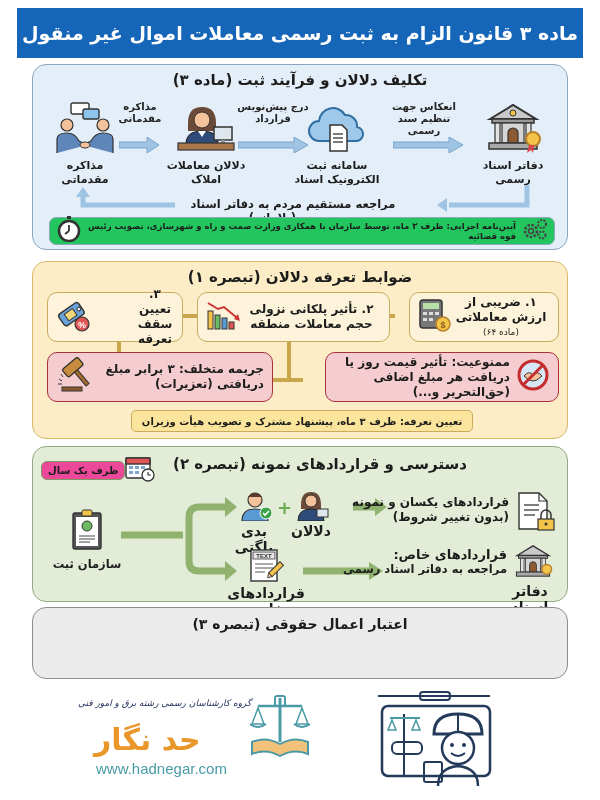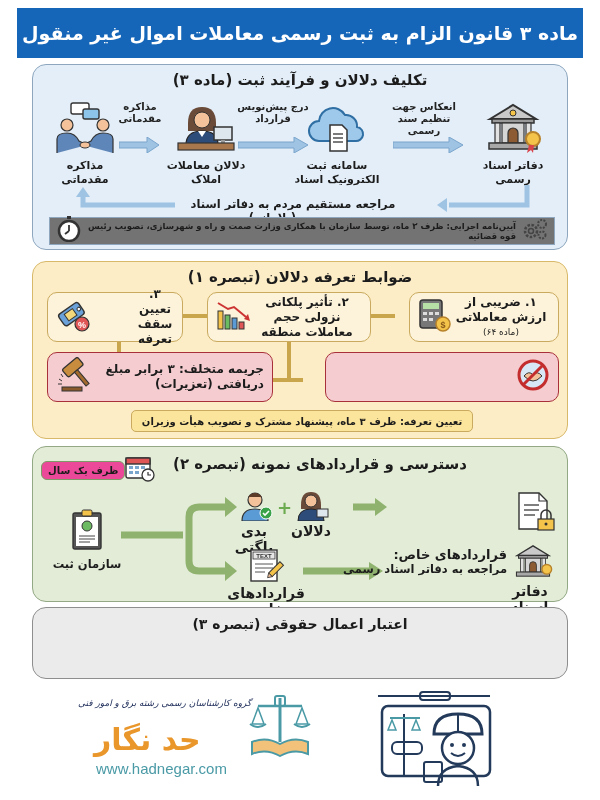--- a/index.html
+++ b/index.html
@@ -20,21 +20,21 @@
   .p1 .panel-title { top: 6px; font-size: 15px; }
   .step { position: absolute; text-align: center; direction: rtl; }
   .step .icon { margin: 0 auto; }
   .step .lbl { font-size: 11px; font-weight: bold; line-height: 14px; margin-top: 2px; }
   .arrow-lbl { position: absolute; text-align: center; font-size: 10px; font-weight: bold; line-height: 12px; direction: rtl; color: #222; }
   .harrow { position: absolute; height: 14px; }
   .harrow svg { display: block; }
   .return-lbl { position: absolute; font-size: 11.5px; font-weight: bold; direction: rtl; text-align: center; }
   .bylaw {
     position: absolute; left: 16px; right: 12px; top: 152px; height: 28px;
-    background: #737373; border: 1px solid #8ea7bf; border-radius: 0;
+    background: #22c55e; border: 1px solid #8ea7bf; border-radius: 7px;
     display: flex; align-items: center; padding: 0 6px; direction: rtl;
   }
   .bylaw .txt { font-size: 8.5px; font-weight: bold; flex: 1; padding-right: 6px; }
 
   
   .p2 { left: 32px; top: 261px; width: 536px; height: 178px; background: #fcedc6; border-color: #d8b96a; }
   .p2 .panel-title { top: 6px; font-size: 15px; }
   .card { position: absolute; border-radius: 10px; border: 1.5px solid; display: flex; align-items: center; direction: rtl; padding: 4px 8px; }
   .card.y { background: #fdf3da; border-color: #c9aa5e; }
   .card.r { background: #f5cdd0; border-color: #a8303a; }
@@ -214,21 +214,21 @@
             <rect x="17" y="14" width="4" height="3"></rect>
             <rect x="5" y="20" width="4" height="3"></rect>
             <rect x="11" y="20" width="4" height="3"></rect>
           </g>
         <circle cx="25" cy="26" r="7" fill="#f3c34a" stroke="#b7822a" stroke-width="1.5"></circle>
         <text x="25" y="29.5" font-size="9" text-anchor="middle" fill="#8a5a1a" font-family="Liberation Sans, sans-serif" font-weight="bold">$</text>
       </svg>
     </span>
   </div>
 
-  <div class="card y" style="left:174px; top:30px; width:164px; height:50px;">
+  <div class="card y" style="left:164px; top:30px; width:193px; height:50px;">
     <div class="ctext">۲. تأثیر پلکانی نزولی حجم معاملات منطقه</div>
     <span>
       <svg width="36" height="32" viewBox="0 0 36 32">
         <rect x="2" y="12" width="5" height="18" fill="#f3c34a" stroke="#333" stroke-width="1"></rect>
         <rect x="9" y="16" width="5" height="14" fill="#6cba62" stroke="#333" stroke-width="1"></rect>
         <rect x="16" y="19" width="5" height="11" fill="#5a9bd5" stroke="#333" stroke-width="1"></rect>
         <rect x="23" y="23" width="5" height="7" fill="#e05555" stroke="#333" stroke-width="1"></rect>
         <path d="M2,4 l10,6 l6,-2 l12,10" fill="none" stroke="#c33" stroke-width="2"></path>
         <polygon points="28,20 34,22 32,15" fill="#c33"></polygon>
       </svg>
@@ -251,20 +251,21 @@
   </div>
 
   <div class="card r" style="right:8px; top:90px; width:234px; height:50px;">
     <span>
       <svg width="34" height="34" viewBox="0 0 34 34">
         <circle cx="17" cy="17" r="14" fill="#d8e7f5" stroke="#c42d2d" stroke-width="3"></circle>
         <path d="M8,18 q5,-6 9,-1 q4,-5 9,1 l-5,4 q-4,2 -8,0 Z" fill="#f4c29a" stroke="#333" stroke-width="1"></path>
         <line x1="7" y1="27" x2="27" y2="7" stroke="#c42d2d" stroke-width="3"></line>
       </svg>
     </span>
+    <div class="ctext" style="text-align:right; padding-right:6px;">ممنوعیت: تأثیر قیمت روز یا دریافت هر مبلغ اضافی (حق‌التحریر و...)</div>
   </div>
 
   <div class="card r" style="left:14px; top:90px; width:226px; height:50px;">
     <div class="ctext" style="text-align:right;">جریمه متخلف: ۳ برابر مبلغ دریافتی (تعزیرات)</div>
     <span>
       <svg width="40" height="36" viewBox="0 0 40 36">
         <g transform="rotate(-40 20 14)">
           <rect x="10" y="4" width="20" height="10" rx="2" fill="#c88c3e" stroke="#333" stroke-width="1.3"></rect>
           <rect x="18" y="14" width="4" height="18" fill="#a36a2d" stroke="#333" stroke-width="1"></rect>
         </g>
@@ -358,20 +359,21 @@
         <line x1="6" y1="19" x2="24" y2="19" stroke="#555"></line>
         <line x1="6" y1="23" x2="16" y2="23" stroke="#555"></line>
       <g transform="rotate(-45 26 22)">
           <rect x="20" y="19" width="16" height="5" fill="#f3c34a" stroke="#333" stroke-width="1"></rect>
           <polygon points="20,19 16,21.5 20,24" fill="#f4c29a" stroke="#333" stroke-width="0.8"></polygon>
         </g>
     </svg>
   </div>
   <div class="small-lbl" style="left:196px; top:138px; width:76px;">قراردادهای خاص</div>
 
+  <div class="rtext" style="right:58px; top:48px; width:180px;">قراردادهای یکسان و نمونه (بدون تغییر شروط)</div>
   <div style="position:absolute; right:12px; top:44px;">
     <svg width="40" height="40" viewBox="0 0 40 40">
       <path d="M4,2 h20 l8,8 v28 h-28 Z" fill="#fff" stroke="#333" stroke-width="1.4"></path>
       <path d="M24,2 v8 h8" fill="none" stroke="#333" stroke-width="1.2"></path>
       <line x1="9" y1="14" x2="24" y2="14" stroke="#555" stroke-width="1.5"></line>
         <line x1="9" y1="19" x2="24" y2="19" stroke="#555" stroke-width="1.5"></line>
         <line x1="9" y1="24" x2="20" y2="24" stroke="#555" stroke-width="1.5"></line>
       <path d="M26,28 v-4 a5,5 0 0 1 10,0 v4" fill="none" stroke="#333" stroke-width="1.5"></path>
       <rect x="23" y="28" width="16" height="11" fill="#f3c34a" stroke="#333" stroke-width="1.2"></rect>
       <circle cx="31" cy="33" r="1.5" fill="#333"></circle>

